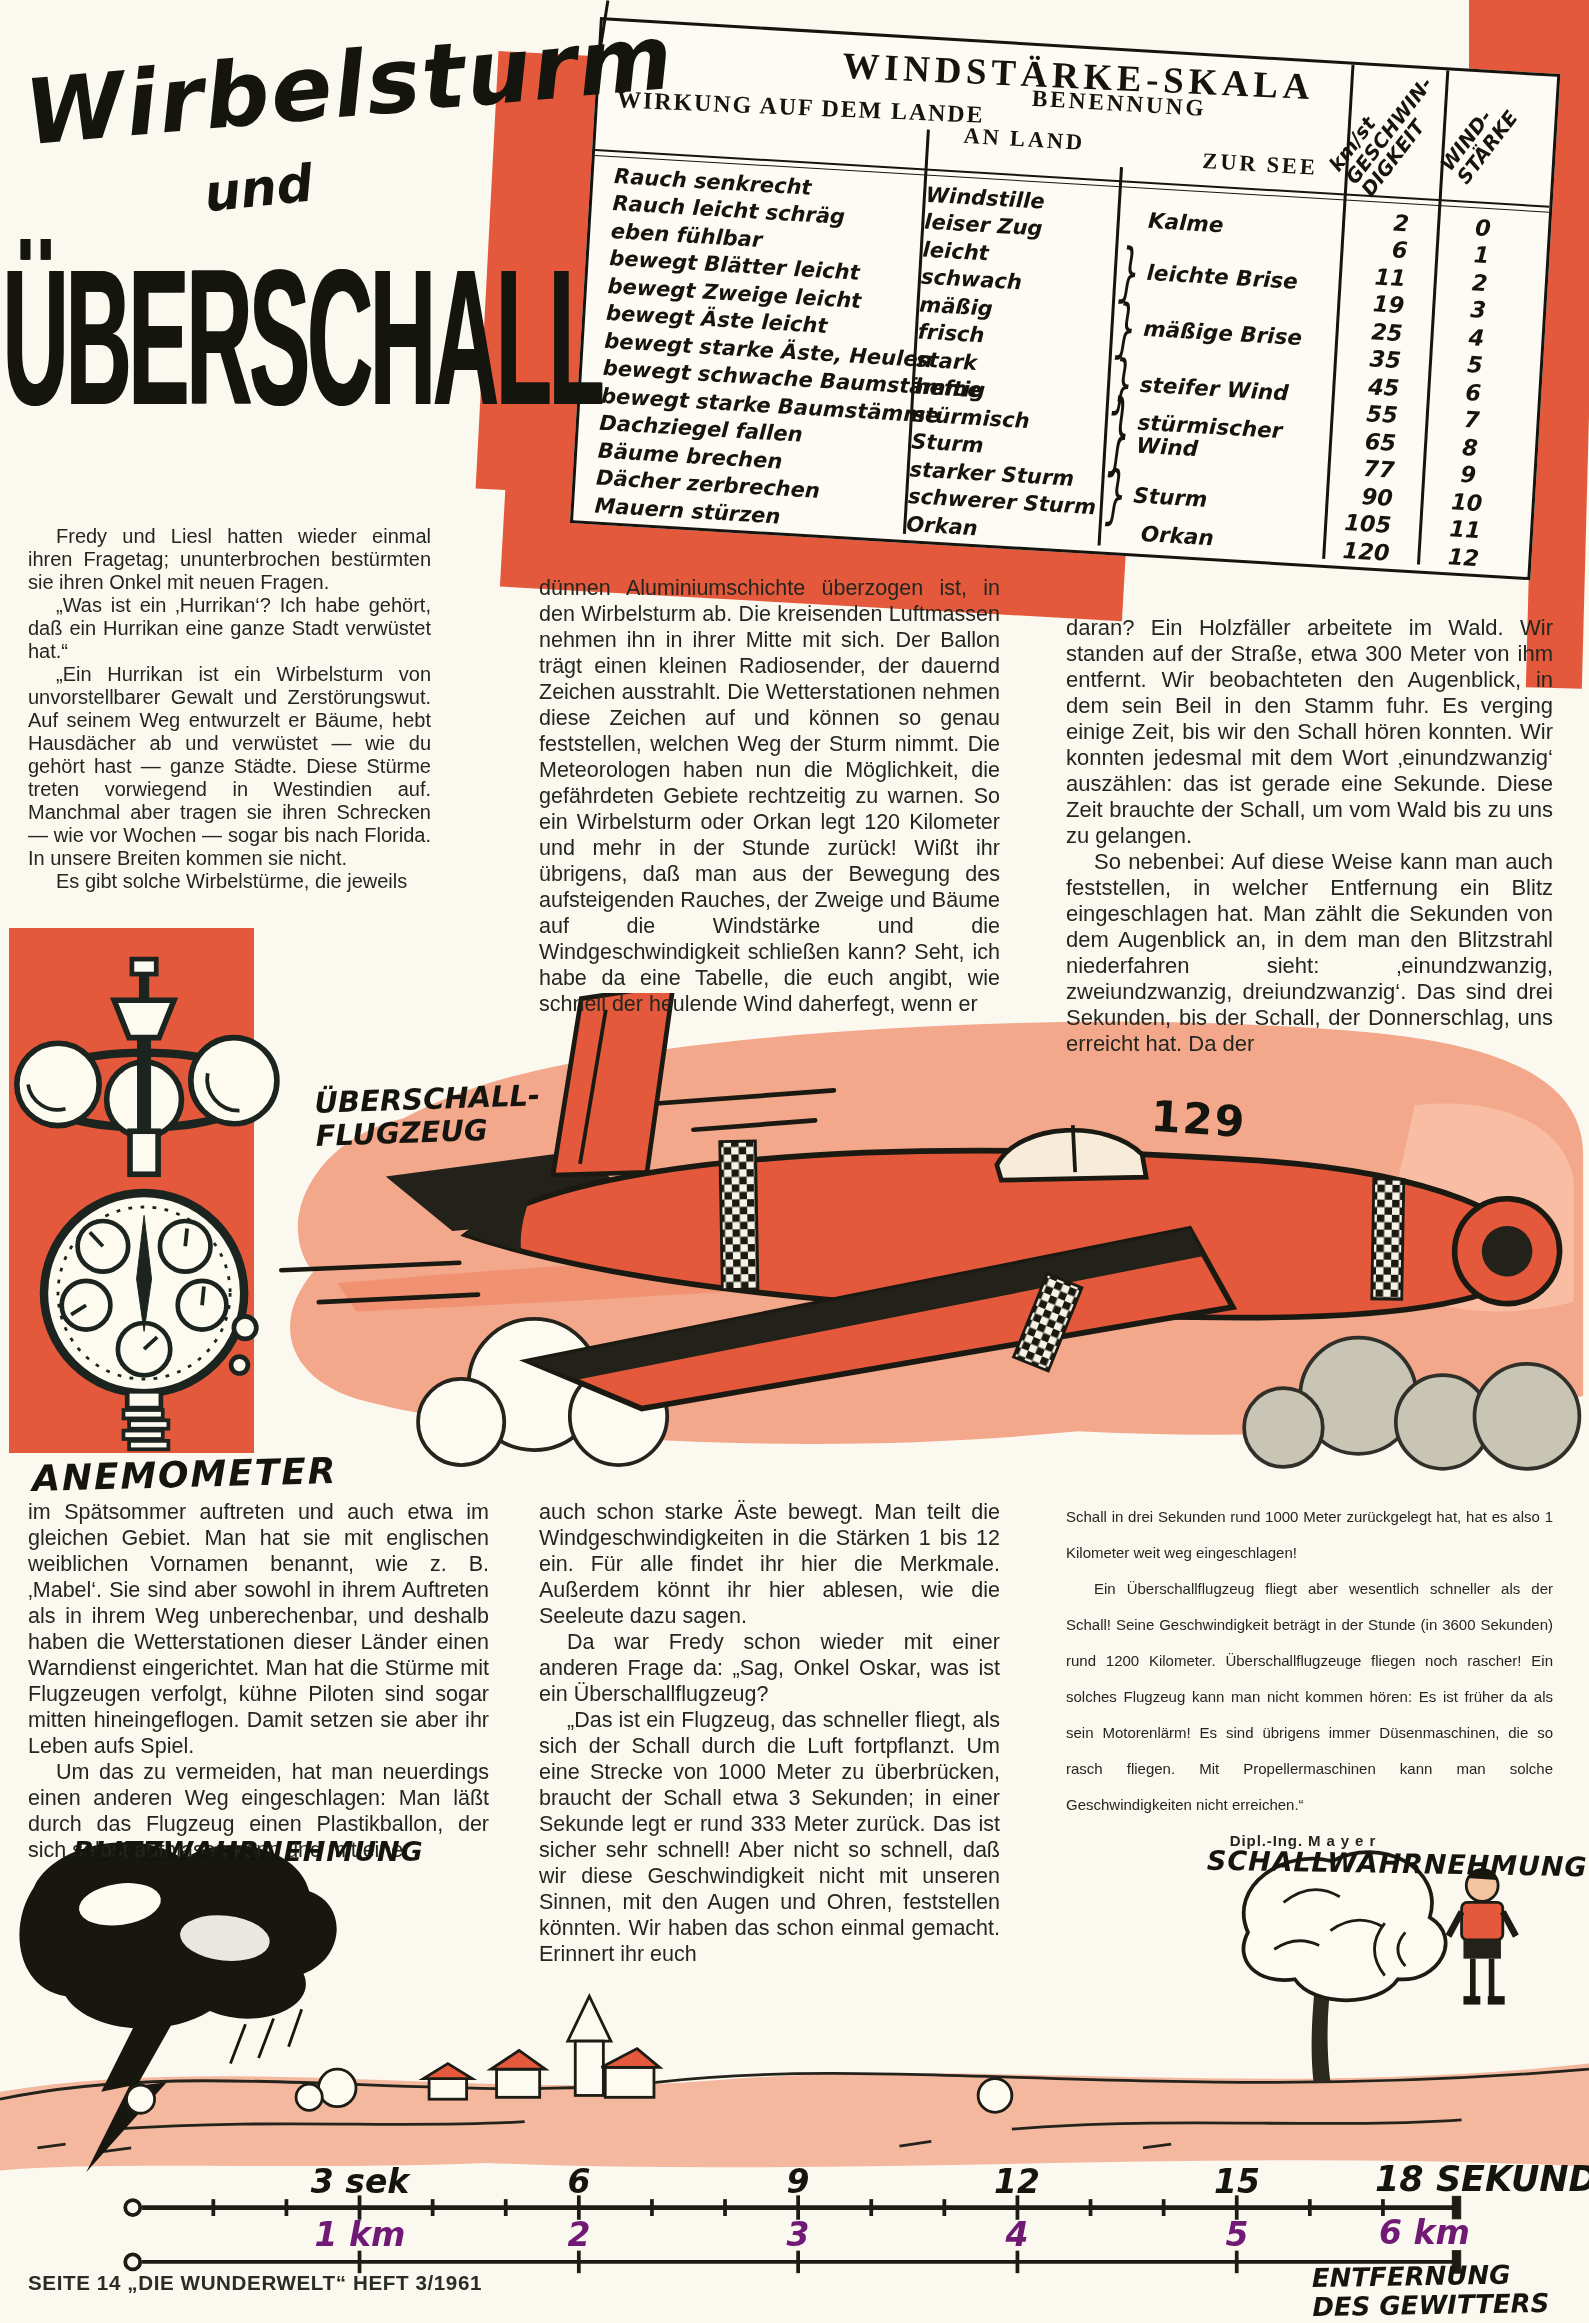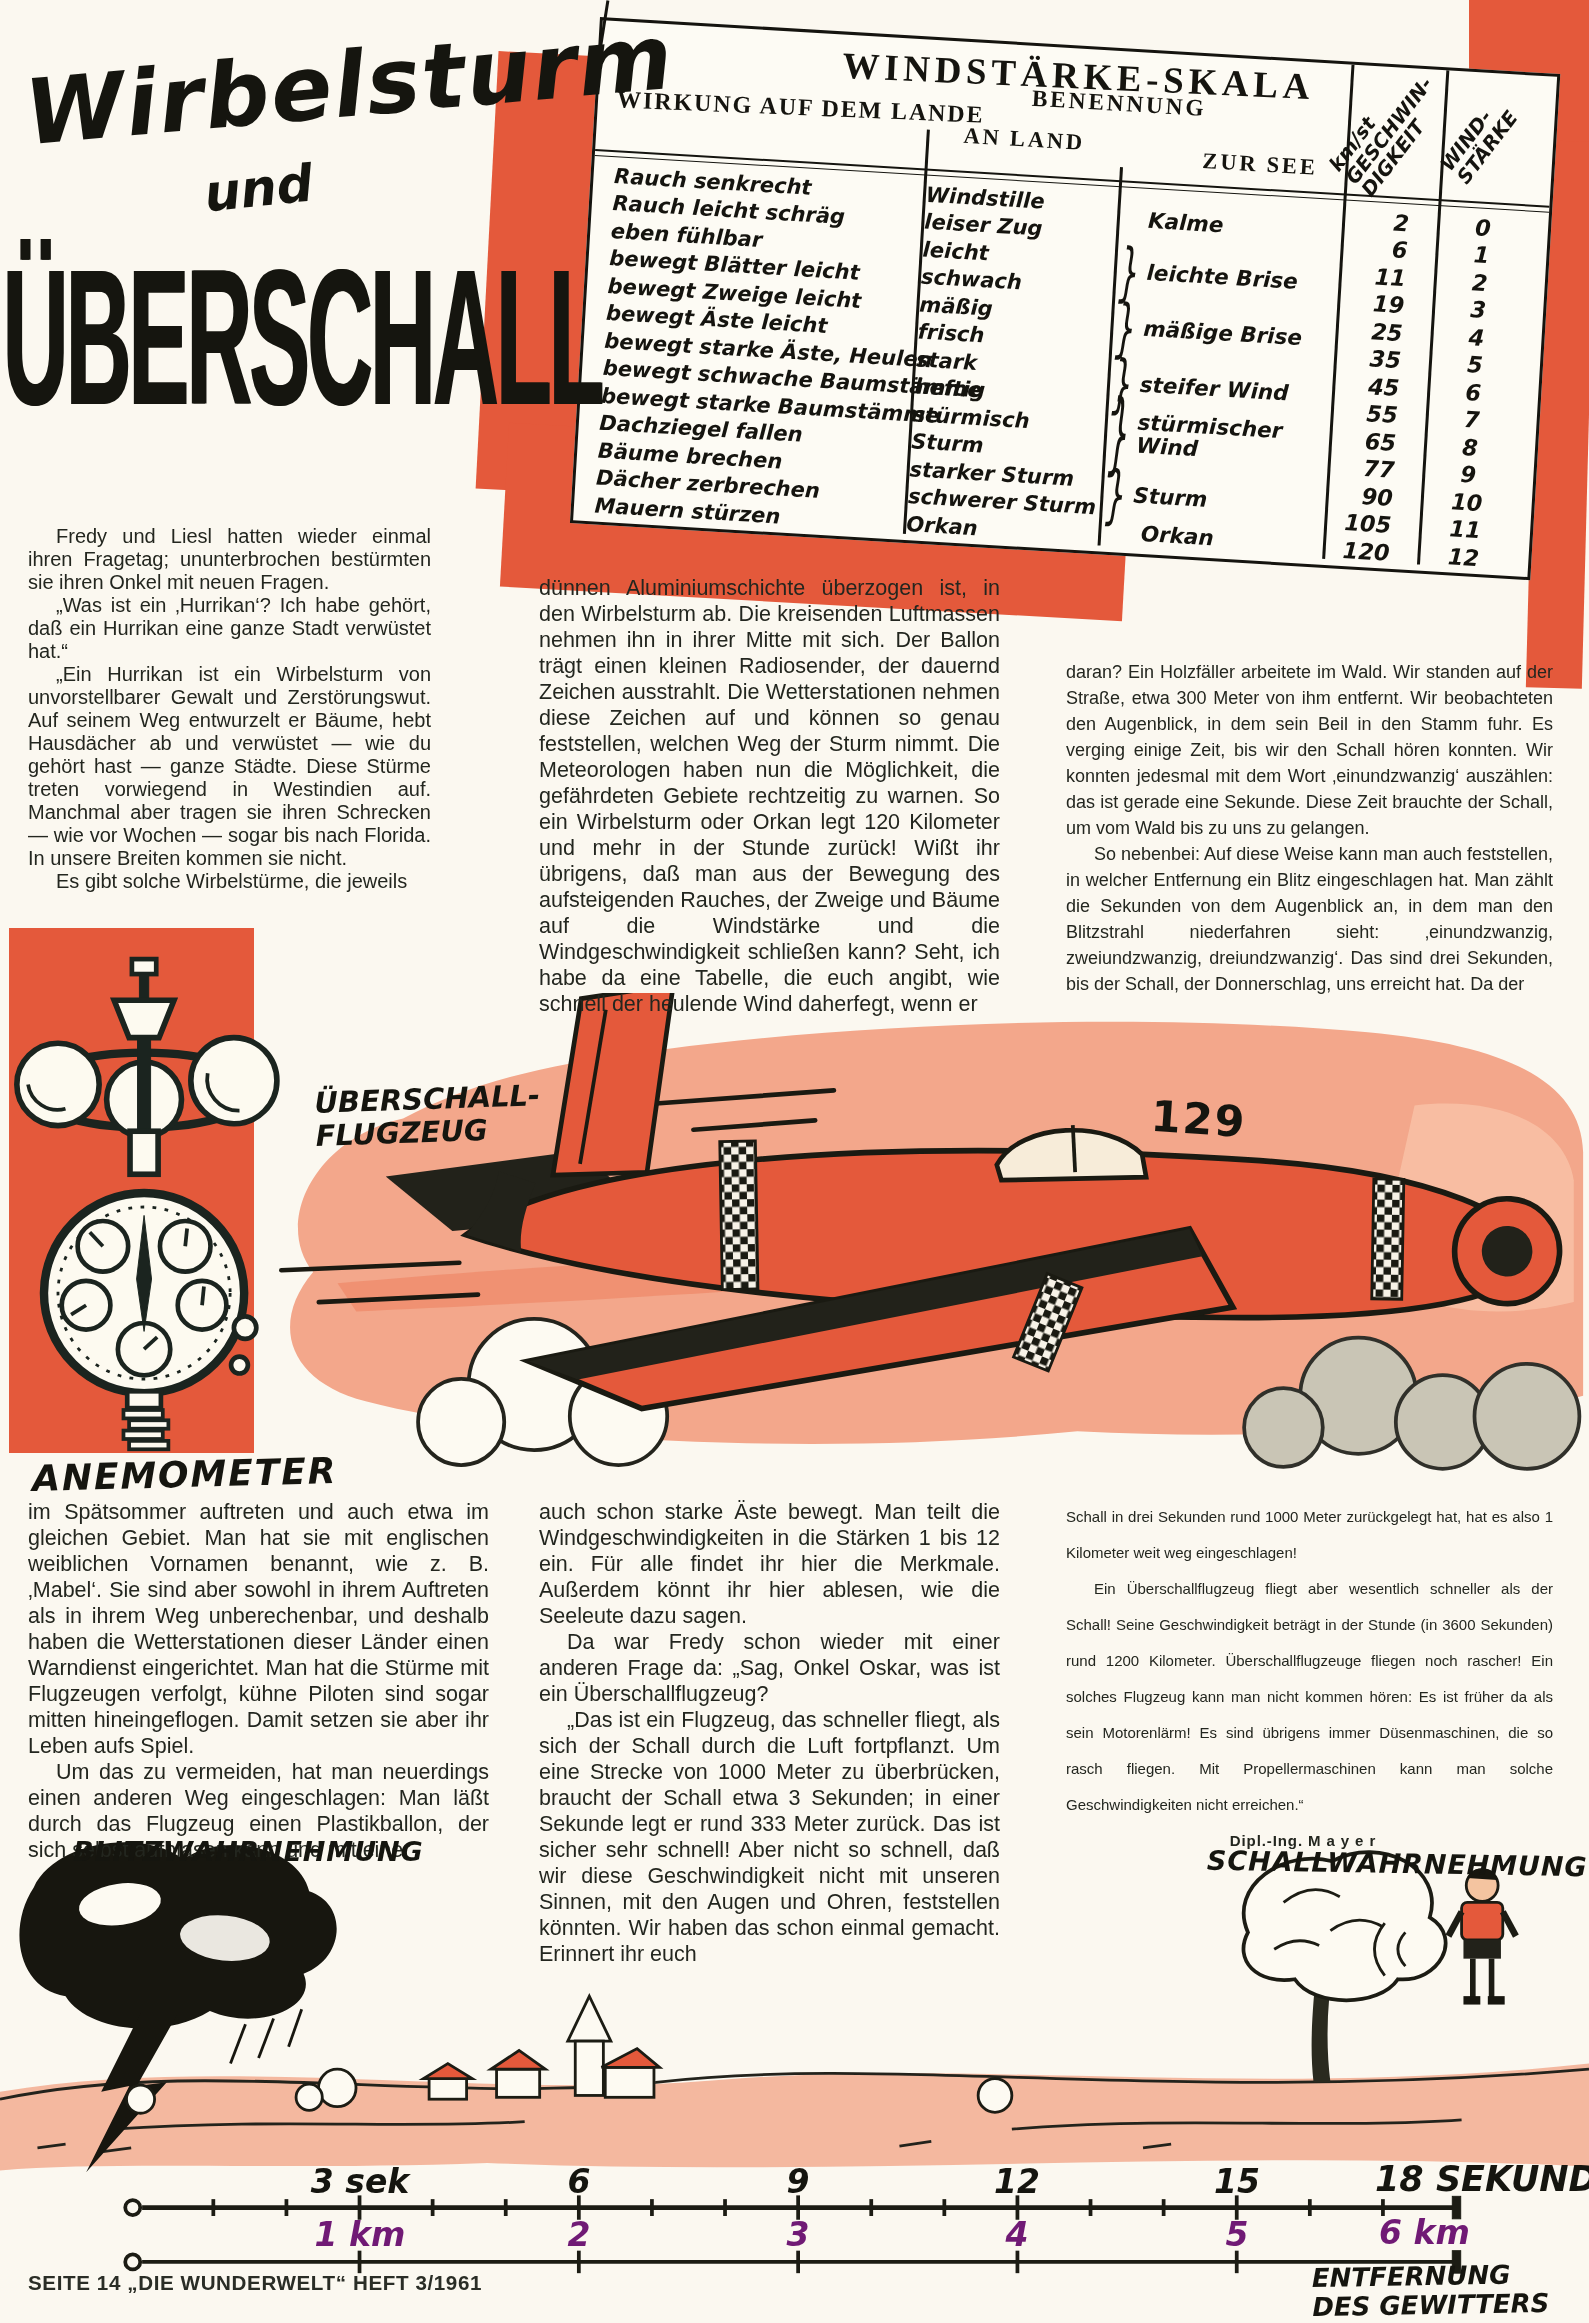--- a/index.html
+++ b/index.html
@@ -53,21 +53,21 @@
   .zs-label{line-height:23.4px;max-width:173px;}
   .zs0{top:15px;left:20.6px;} .zs1{top:60px;left:1.9px;} .zs2{top:116px;left:1.9px;} .zs3{top:172px;left:1.9px;}
   .zs4{top:217px;left:1.9px;} .zs5{top:283px;left:1.9px;} .zs6{top:328px;left:32px;}
   .nail{left:600px;top:0;width:2.8px;height:82px;background:#15140f;transform:rotate(9deg);z-index:3;}
   
   .bodycol{position:absolute;text-align:justify;z-index:3;color:#23261f;}
   .bodycol p{margin:0;}
   .bodycol p.ind{text-indent:28px;}
   .c1t{left:28px;top:525px;width:403px;font-size:20px;line-height:23px;}
   .c2t{left:539px;top:575px;width:461px;font-size:21.5px;line-height:26px;}
-  .c3t{left:1066px;top:615px;width:487px;font-size:18px;line-height:26px;margin-top:44px;}
+  .c3t{left:1066px;top:615px;width:487px;font-size:22px;line-height:26px;}
   .c1b{left:28px;top:1499px;width:461px;font-size:21.5px;line-height:26px;}
   .c2b{left:539px;top:1499px;width:461px;font-size:21.5px;line-height:26px;}
   .c3b{left:1066px;top:1499px;width:487px;font-size:15px;line-height:36px;}
   .byline{text-align:center;padding-right:13px;font-weight:700;letter-spacing:0.9px;margin-top:3.7px;}
   
   .lbl{position:absolute;font-family:"DejaVu Sans",sans-serif;font-style:italic;font-weight:700;color:#15150f;z-index:4;}
   .ueb-lbl{left:315px;top:1083px;font-size:29px;line-height:33px;transform:rotate(-2deg);white-space:pre-line;}
   .anemo-lbl{left:32px;top:1454px;font-size:36px;letter-spacing:1.9px;transform:rotate(-1.5deg);}
   .blitz-lbl{left:73px;top:1836px;font-size:27px;letter-spacing:0.9px;}
   .schall-lbl{left:1207px;top:1848px;font-size:27px;letter-spacing:0.9px;transform:rotate(1deg);}

